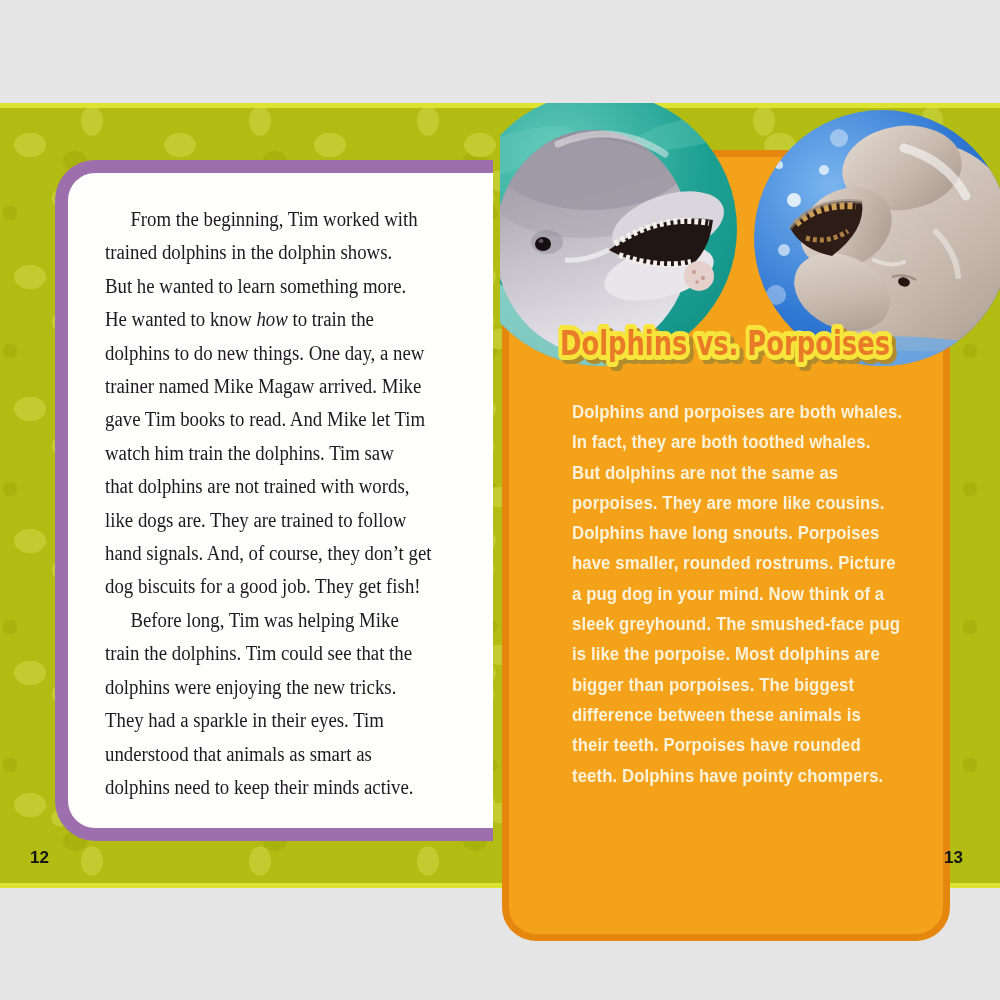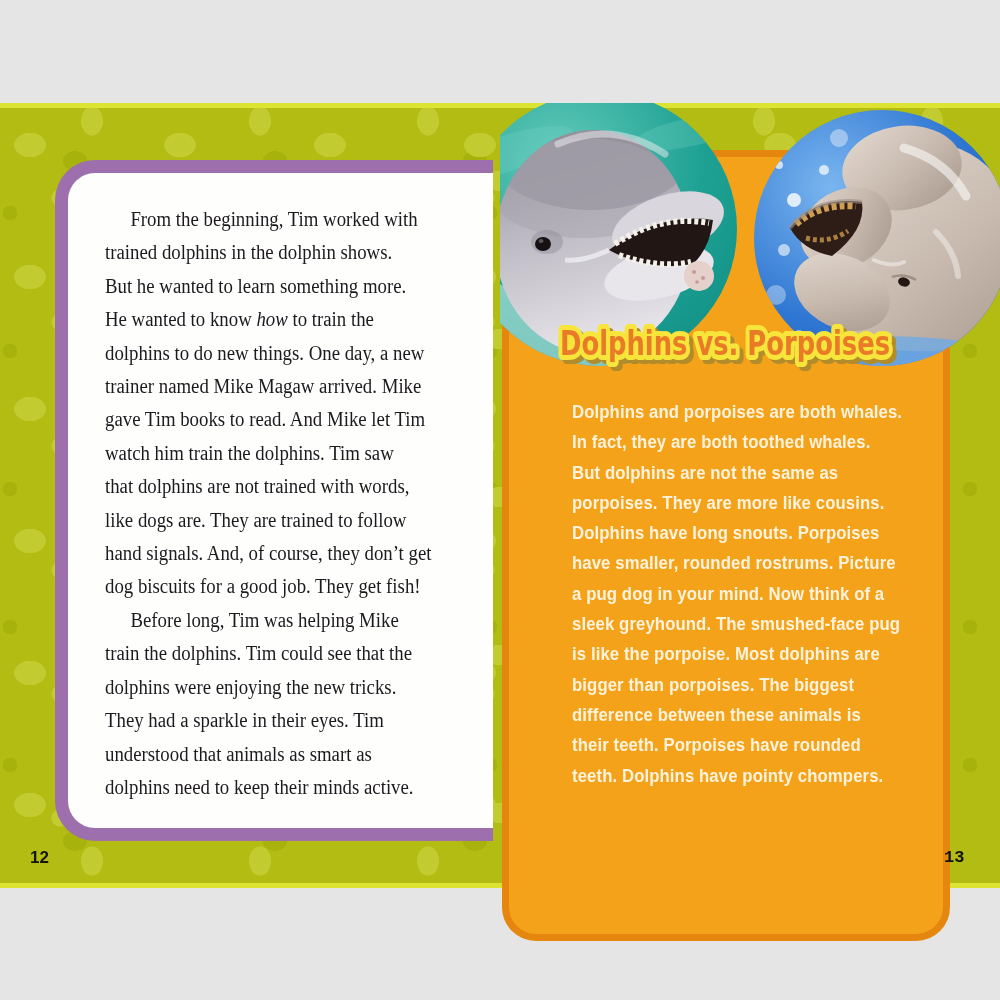--- a/index.html
+++ b/index.html
@@ -57,21 +57,21 @@
   
   .sidebar-text{position:absolute;left:572px;top:294px;width:370px;z-index:3;
     font-family:"Liberation Sans",sans-serif;font-weight:bold;font-size:18px;
     line-height:30.3px;color:var(--body-text);letter-spacing:0.1px;
     transform:scaleX(0.93);transform-origin:0 0;}
   .sidebar-text .rline{white-space:nowrap;}
   
   .pagenum{position:absolute;z-index:2;font-family:"Liberation Sans",sans-serif;
     font-weight:bold;font-size:17px;color:var(--pagenum);}
   .pagenum-left{left:30px;top:745px;}
-  .pagenum-right{left:944px;top:745px;font-family:Liberation Mono, monospace;}
+  .pagenum-right{left:944px;top:745px;}
 </style>
 </head>
 <body>
 
 <div class="sheet">
   <div class="spread">
     <div class="edge-top"></div>
     <div class="edge-bottom"></div>
 
     <div class="left-page"></div>

